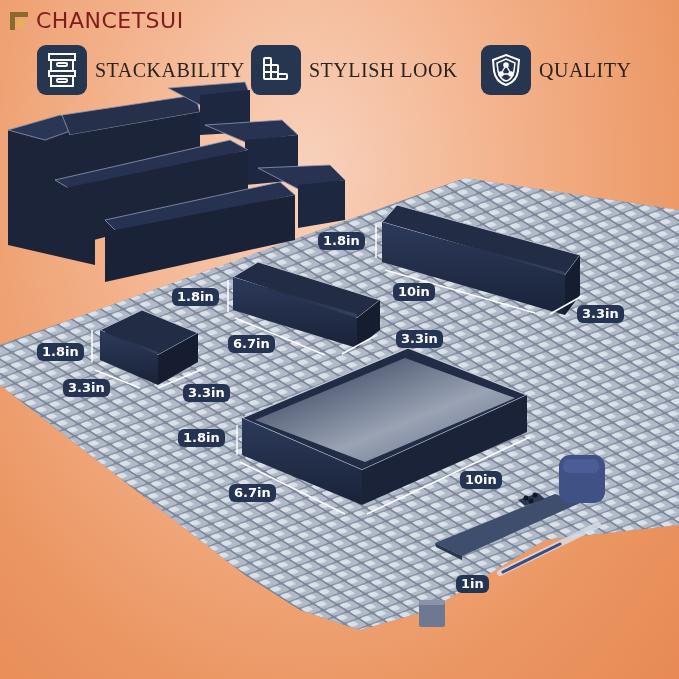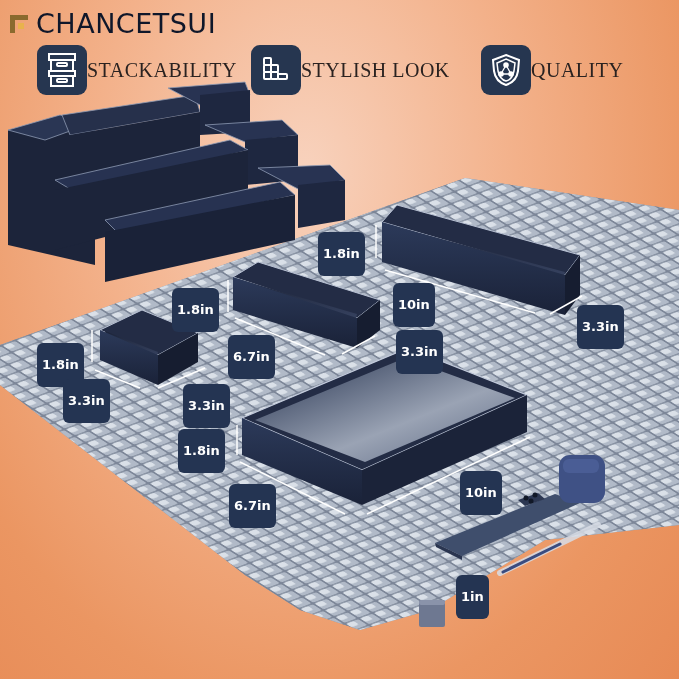--- a/index.html
+++ b/index.html
@@ -15,37 +15,37 @@
     width: 18px; height: 18px; position: relative;
   }
   .brand-logo::before {
     content: ""; position: absolute; left: 0; top: 0; width: 18px; height: 18px;
     border-left: 5px solid #8a6a2e; border-top: 5px solid #8a6a2e; box-sizing: border-box;
   }
   .brand-logo::after {
     content: ""; position: absolute; left: 8px; top: 8px; width: 6px; height: 6px; background: #e9b24d;
   }
   .brand-name {
-    color: #0f172a; font-size: 27px; font-weight: 400; letter-spacing: 0.5px;
+    color: #7f1d1d; font-size: 22px; font-weight: 400; letter-spacing: 0.5px;
     font-family: "DejaVu Sans", sans-serif;
   }
   .features { position: absolute; top: 45px; left: 37px; right: 0; height: 52px; }
-  .feature { position: absolute; display: flex; align-items: center; top: 0; }
+  .feature { position: absolute; display: flex; align-items: center; gap: 8px; top: 0; }
   .feature-icon {
     width: 50px; height: 50px; border-radius: 9px; background: #263650;
     display: flex; align-items: center; justify-content: center;
   }
   .feature-label {
     font-family: "Liberation Serif", serif; font-size: 20px; color: #2a2220; letter-spacing: 0.5px;
   }
   .scene { position: absolute; left: 0; top: 0; width: 679px; height: 679px; }
   .dim {
     position: absolute; background: #243452; color: #ffffff;
     font-family: "DejaVu Sans", sans-serif; font-size: 13px; font-weight: 700;
-    padding: 14px 5px; border-radius: 6px; line-height: 16px; white-space: nowrap;
+    padding: 1px 5px; border-radius: 6px; line-height: 16px; white-space: nowrap;
   }
 </style>
 </head>
 <body>
 
 <div class="scene">
   <svg width="679" height="679" viewBox="0 0 679 679" xmlns="http://www.w3.org/2000/svg">
     <defs>
       <pattern id="tiles" width="15" height="15" patternUnits="userSpaceOnUse" patternTransform="matrix(0.93 -0.36 0.7 0.45 0 0)">
         <rect width="15" height="15" fill="#7c8698"></rect>

